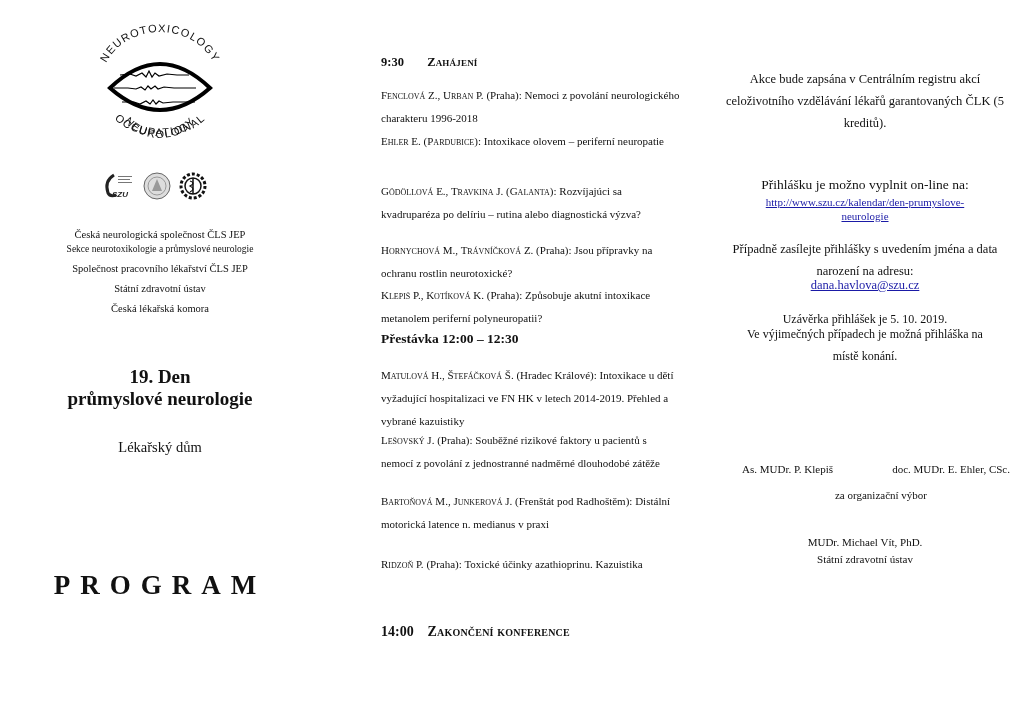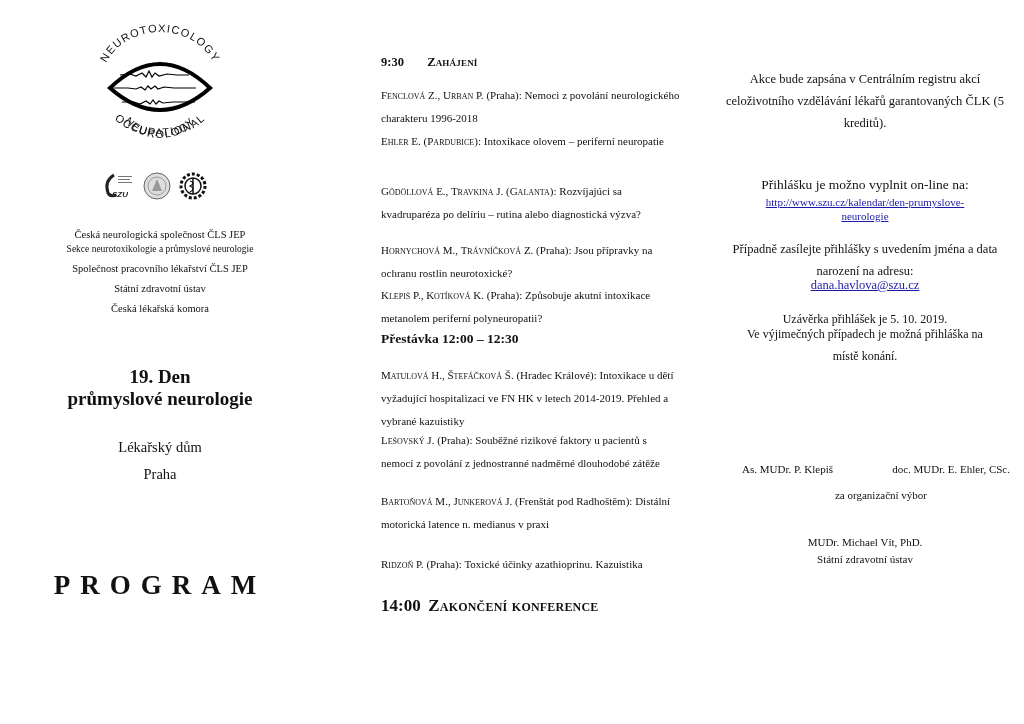--- a/index.html
+++ b/index.html
@@ -90,21 +90,20 @@
     <div class="o">Česká lékařská komora</div>
   </div>
 
   <div class="title">
     <div>19. Den</div>
     <div>průmyslové neurologie</div>
   </div>
 
   <div class="date">
     <div>Lékařský dům</div>
-    <div>Praha</div>
   </div>
 
   <div class="program">PROGRAM</div>
 </div>
 
 <div class="col mid">
   <div class="sess" style="top:55px;">
     <span class="time">9:30</span>
     <span class="sc">Zahájení</span>
   </div>
@@ -133,21 +132,21 @@
   <div class="talk" style="top:429px;">
     <span class="auth">Lešovský J.</span> <span>(Praha):</span> <span>Souběžné rizikové faktory u pacientů s nemocí z povolání z jednostranné nadměrné dlouhodobé zátěže</span>
   </div>
   <div class="talk" style="top:490px;">
     <span class="auth">Bartoňová M., Junkerová J.</span> <span>(Frenštát pod Radhoštěm):</span> <span>Distální motorická latence n. medianus v praxi</span>
   </div>
   <div class="talk" style="top:553px;">
     <span class="auth">Ridzoň P.</span> <span>(Praha):</span> <span>Toxické účinky azathioprinu. Kazuistika</span>
   </div>
 
-  <div class="sess" style="top:596px; font-size:17px;">
+  <div class="sess" style="top:624px; font-size:14px;">
     <span class="time">14:00</span>
     <span class="sc">Zakončení konference</span>
   </div>
 </div>
 
 <div class="col right">
   <div class="rblock" style="top:68px; font-size:12.5px;">Akce bude zapsána v Centrálním registru akcí celoživotního vzdělávání lékařů garantovaných ČLK (5 kreditů).</div>
 
   <div class="rblock big" style="top:174px;">Přihlášku je možno vyplnit on-line na:</div>
   <div class="rblock" style="top:195px; font-size:11px; line-height:14px; padding:0 35px; box-sizing:border-box;">

